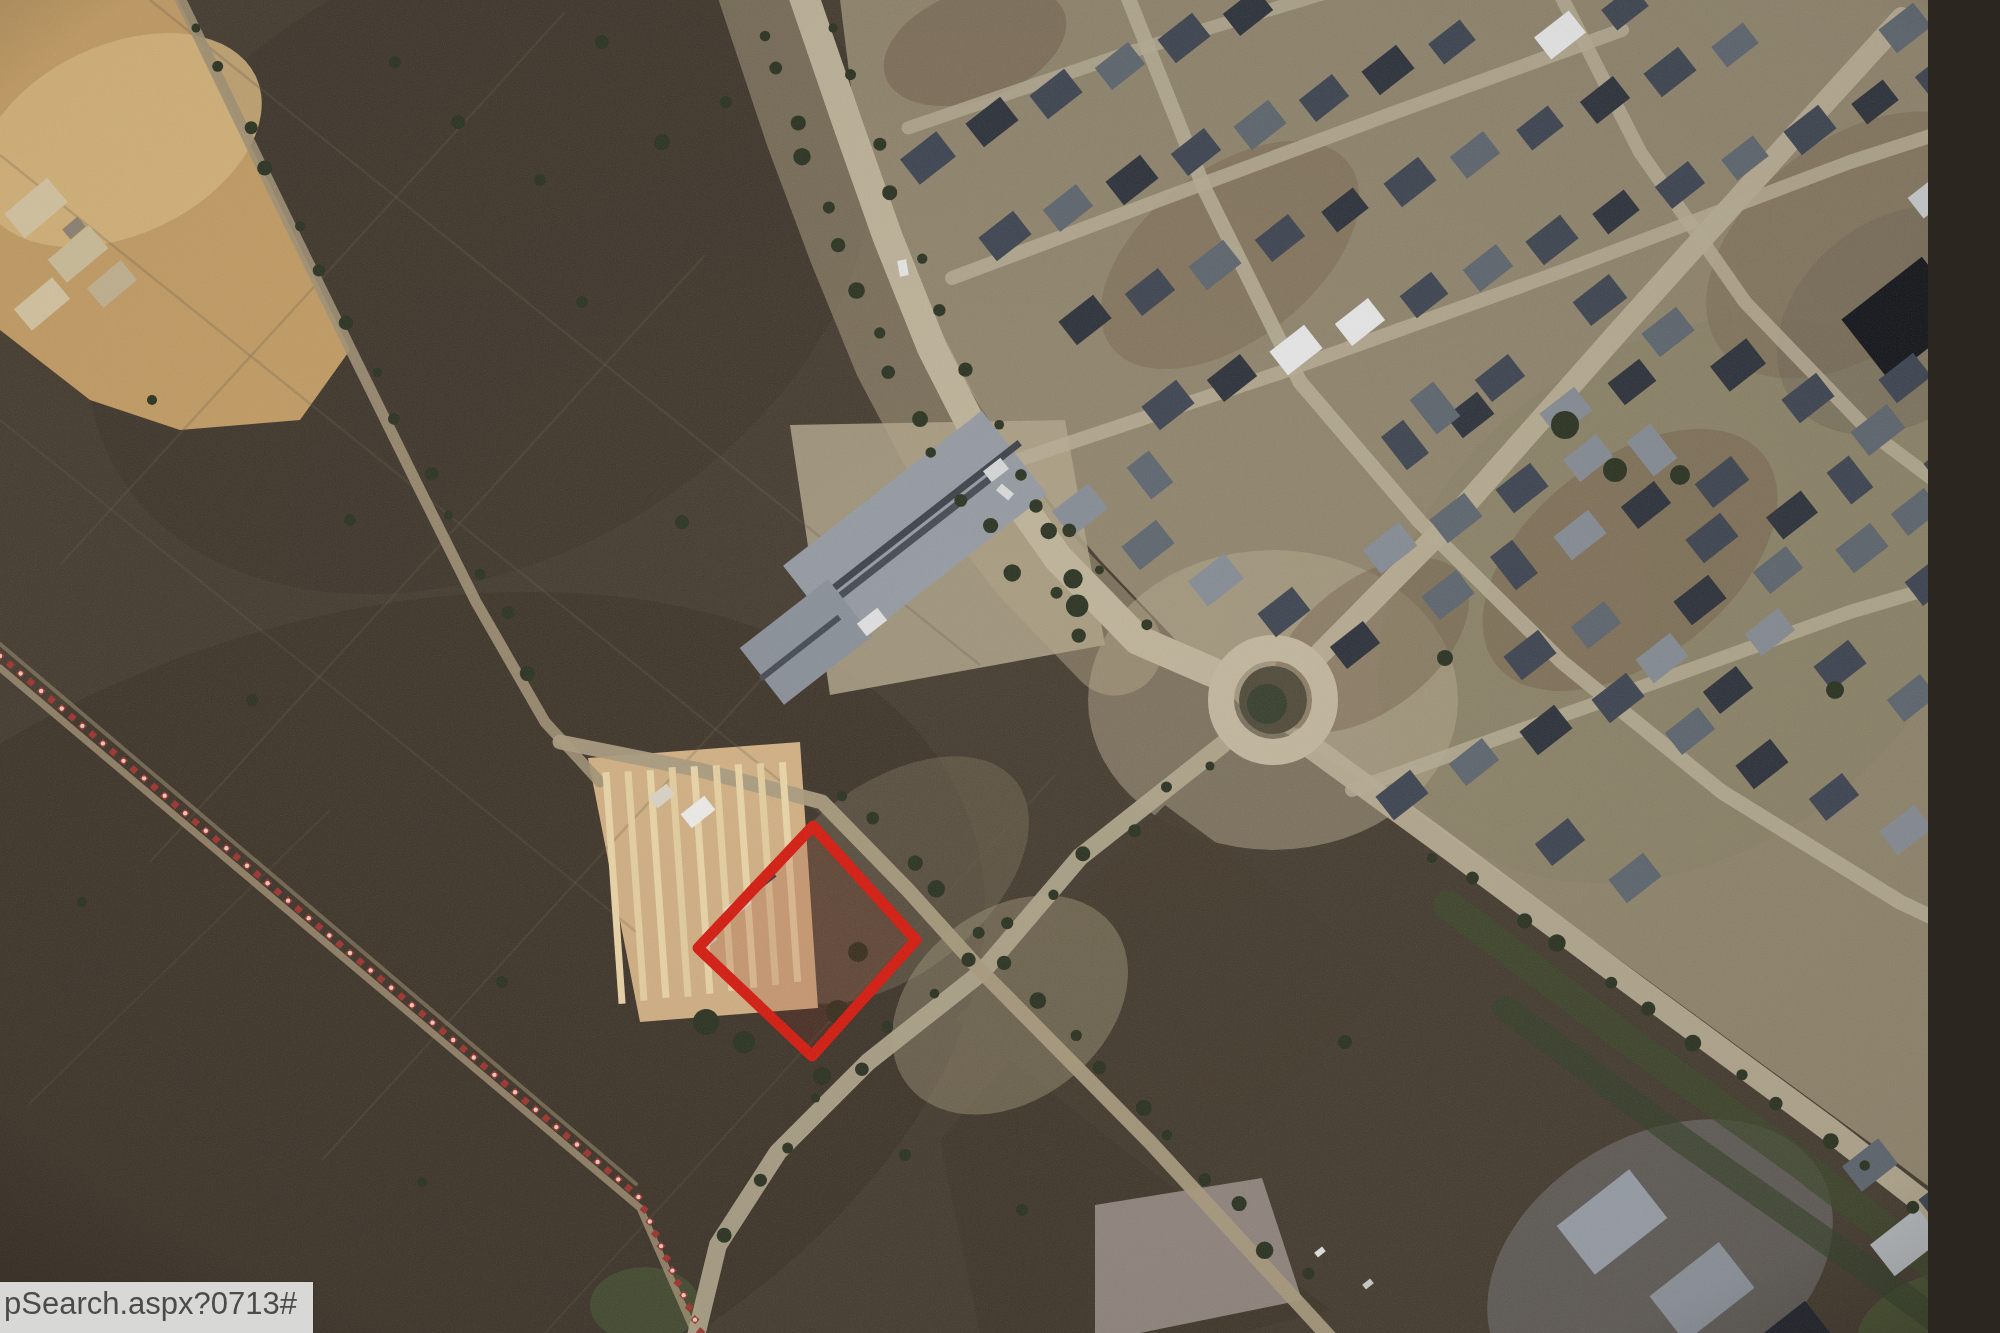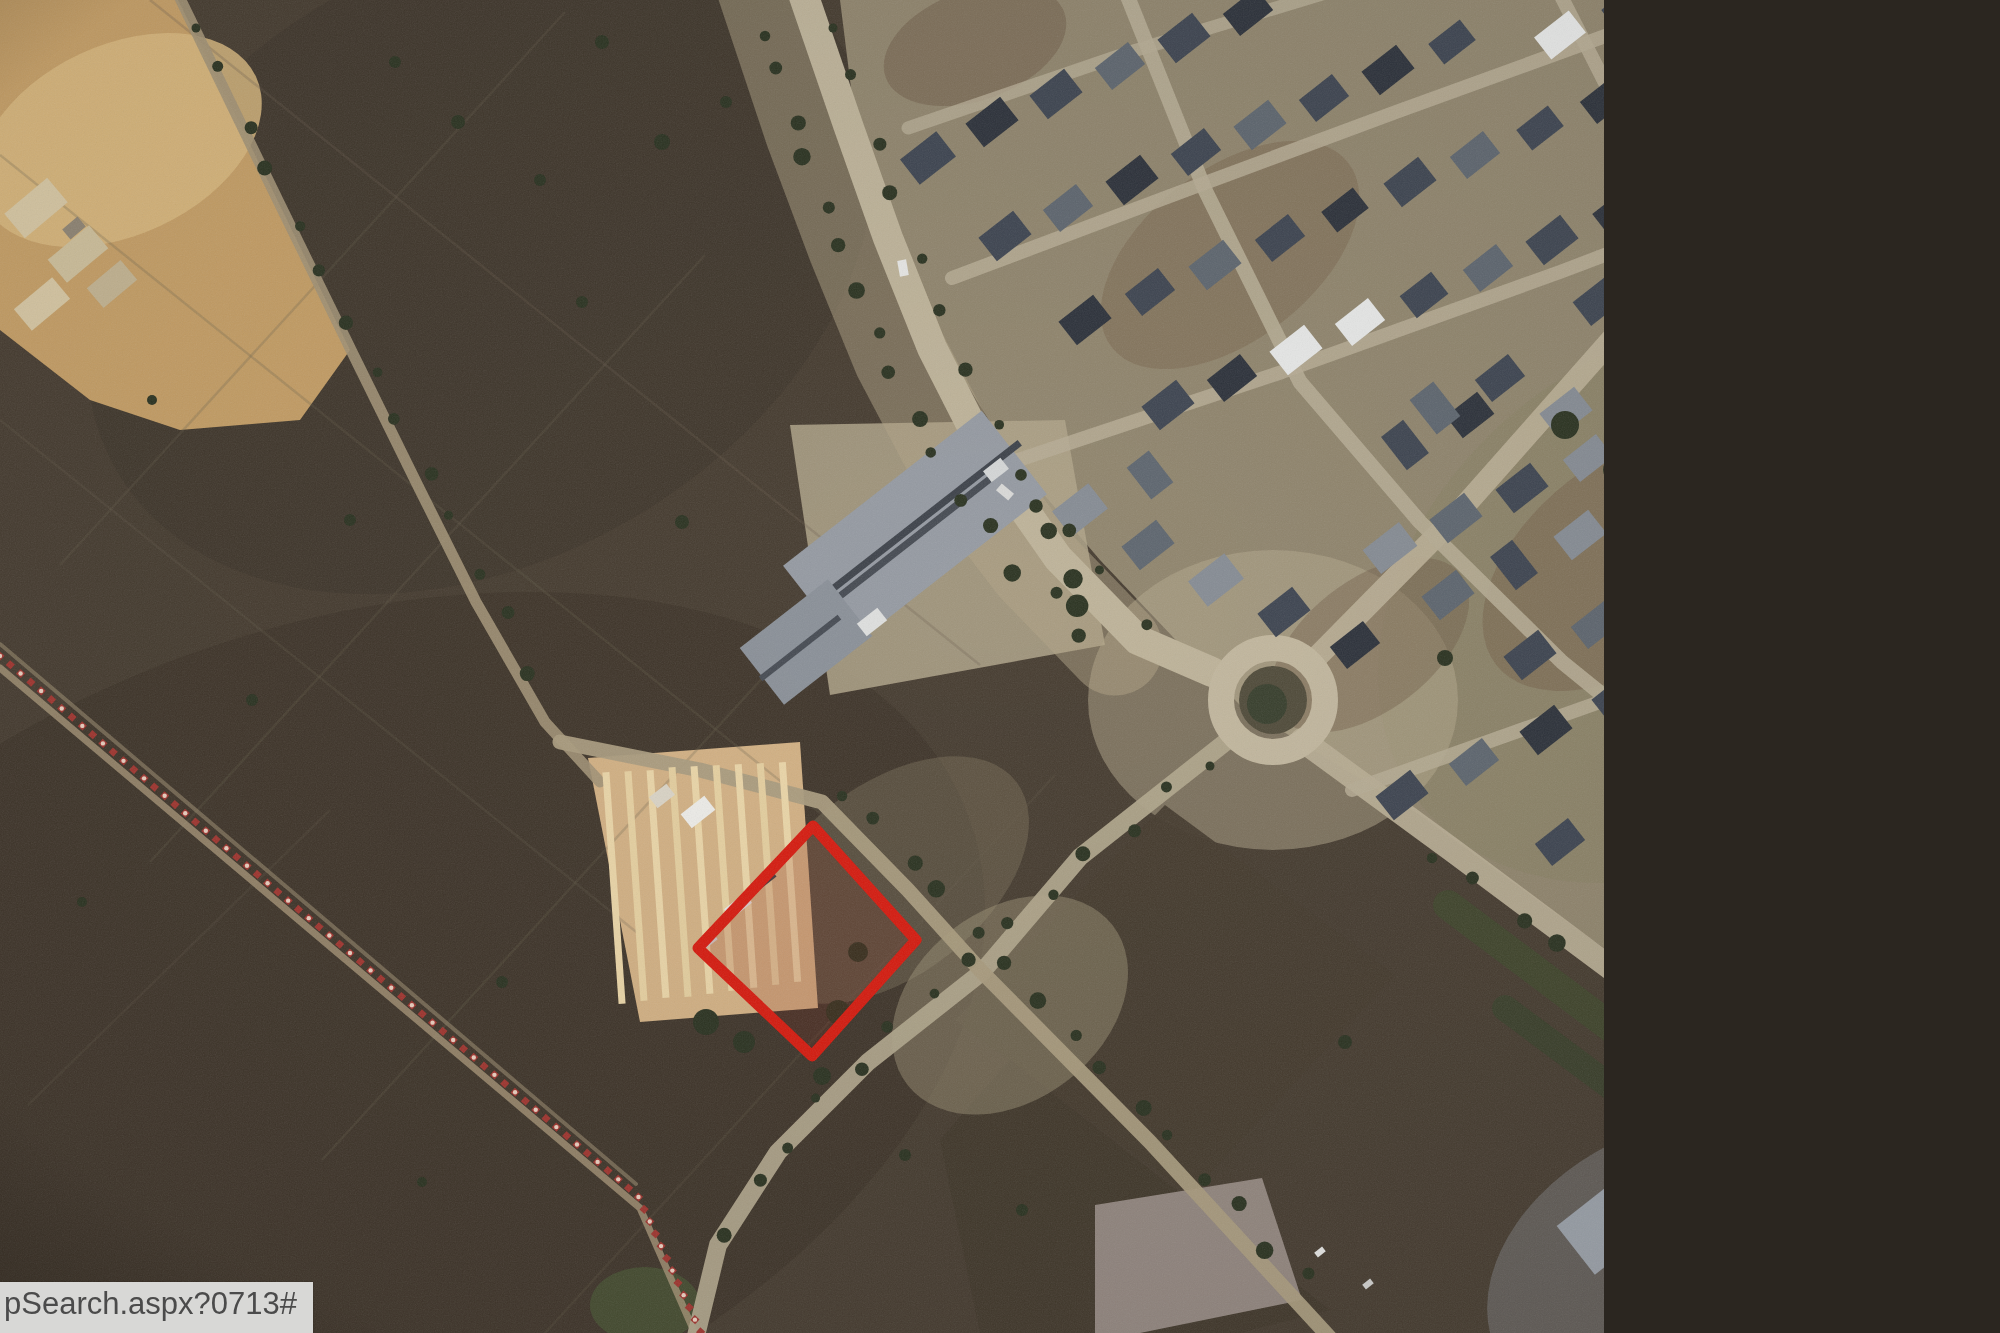--- a/index.html
+++ b/index.html
@@ -1,16 +1,16 @@
 <!DOCTYPE html>
 <html><head>
 <meta charset="utf-8">
 <style>
   html,body{margin:0;padding:0;background:#2b2620;}
-  .viewport{position:relative;width:1604px;height:1333px;overflow:hidden;background:#c2410c;}
+  .viewport{position:relative;width:1928px;height:1333px;overflow:hidden;background:#c2410c;}
   .map-svg{position:absolute;left:0;top:0;filter:blur(.55px);}
   .statusbar{
     position:absolute;left:-8px;bottom:-7px;height:46px;
     background:#d8d8d6;color:#4b4b4b;
     font-family:"Liberation Sans",sans-serif;font-size:31px;line-height:40px;
     padding:2px 16px 10px 12px;white-space:nowrap;overflow:hidden;
     box-shadow:0 0 2px rgba(0,0,0,.25);
   }
 </style>
 </head>

